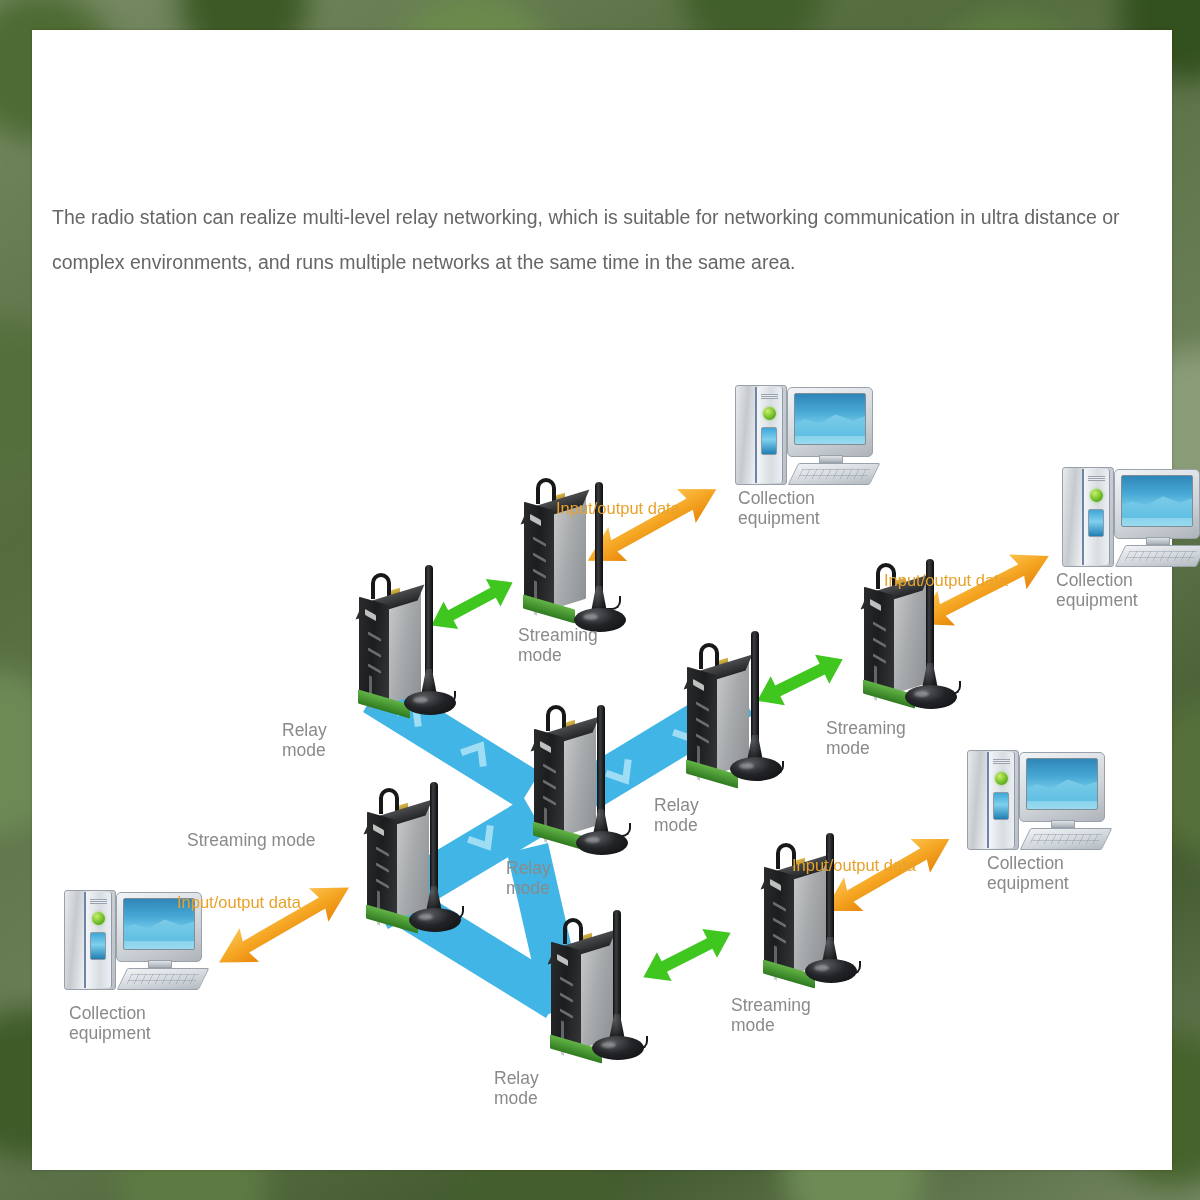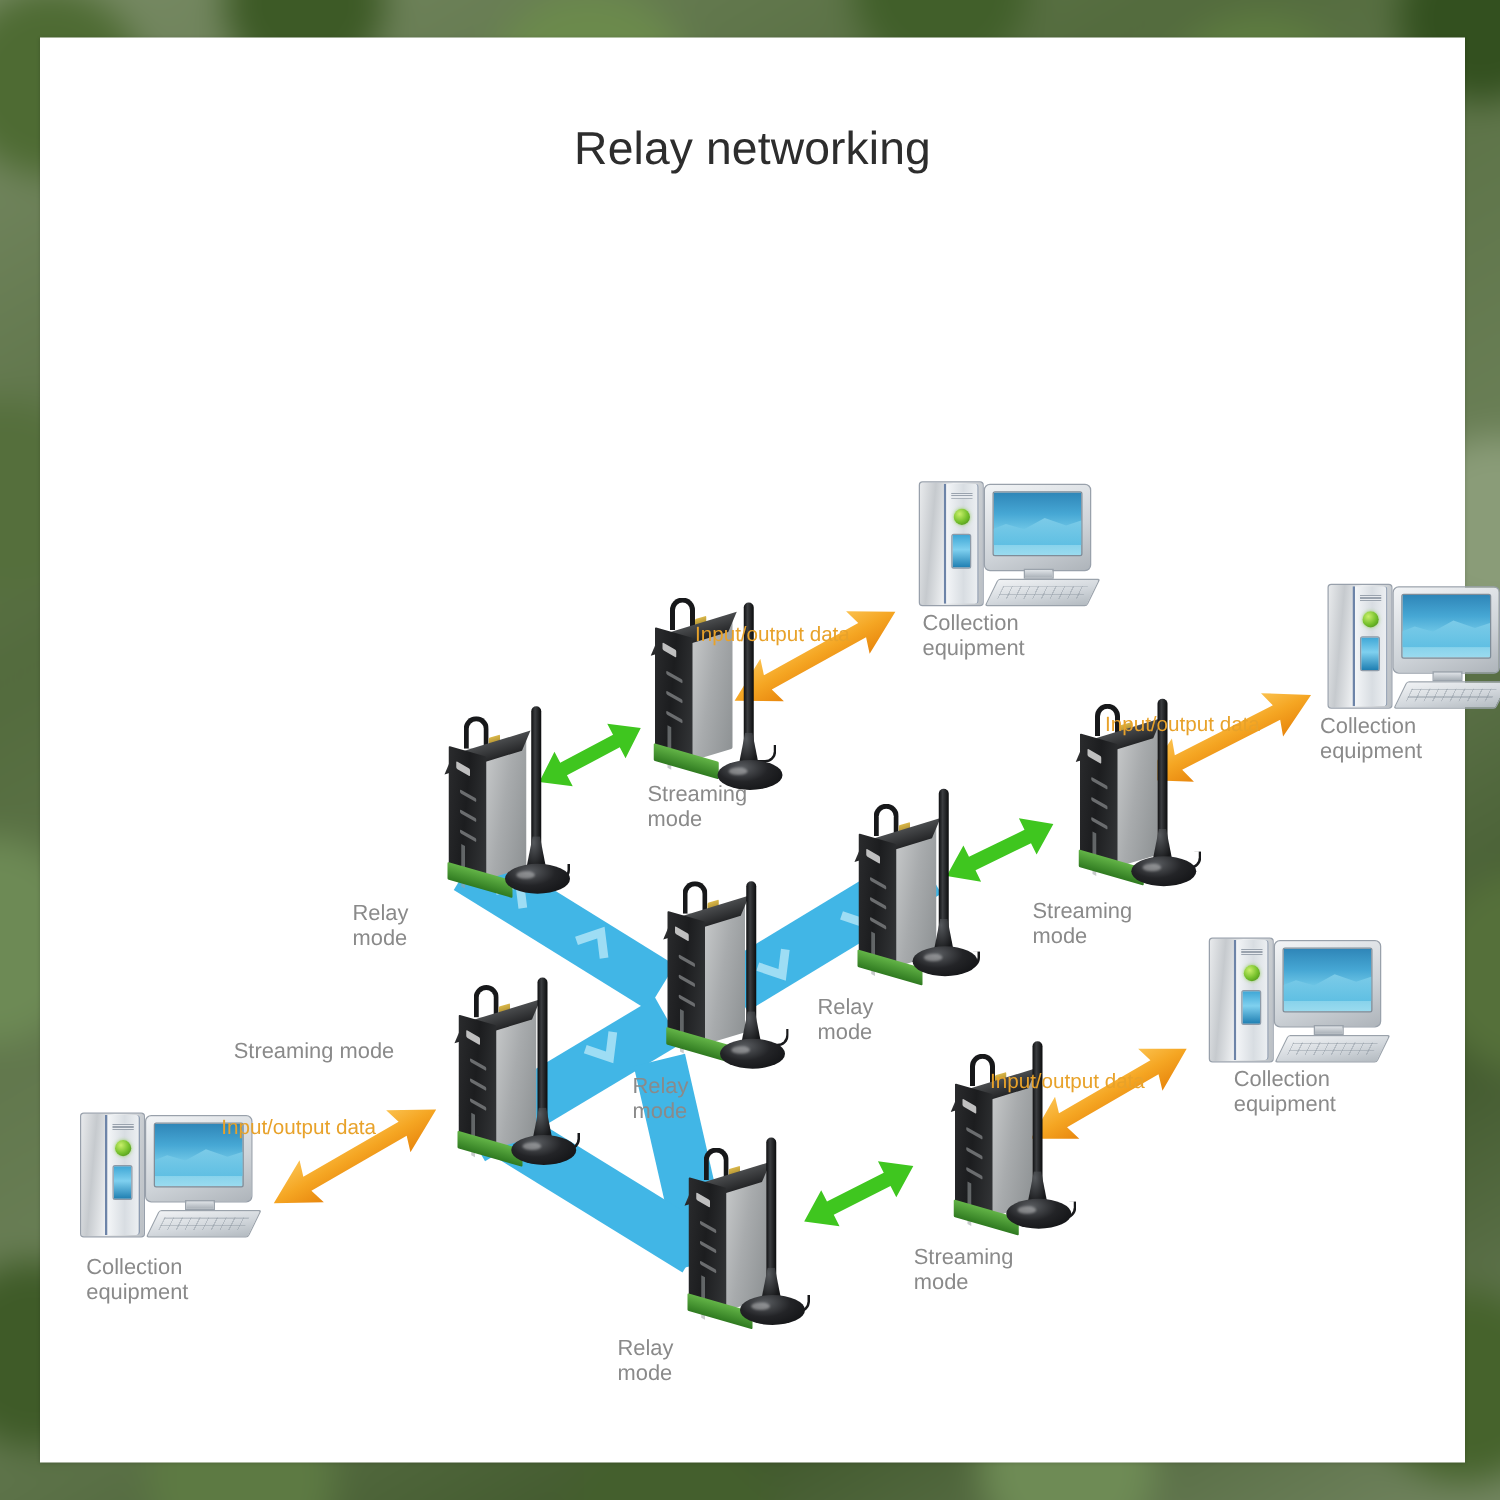--- a/index.html
+++ b/index.html
@@ -279,22 +279,22 @@
     white-space: nowrap;
   }
 </style>
 </head>
 <body>
 
 <div id="backdrop"></div>
 
 <div id="page-card">
 
-  <h1 id="page-title">Relay networking</h1>
-
+
+  <p id="page-desc">The radio station can realize multi-level relay networking, which is suitable for networking communication in ultra distance or complex environments, and runs multiple networks at the same time in the same area.</p>
 
   <div id="diagram">
 
     <svg class="layer" viewBox="0 0 1140 1140">
       <defs>
         <g id="chevUp">
           <path d="M -13 9 L 0 -7 L 13 9" fill="none" stroke="#9eddf4" stroke-width="7" stroke-linecap="butt" stroke-linejoin="miter"></path>
         </g>
       </defs>
 

